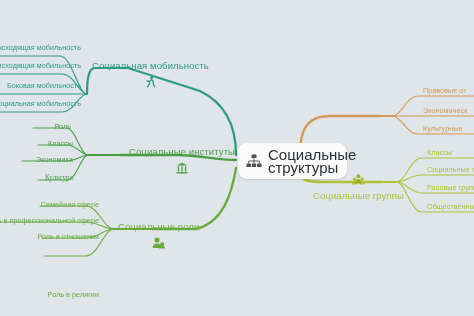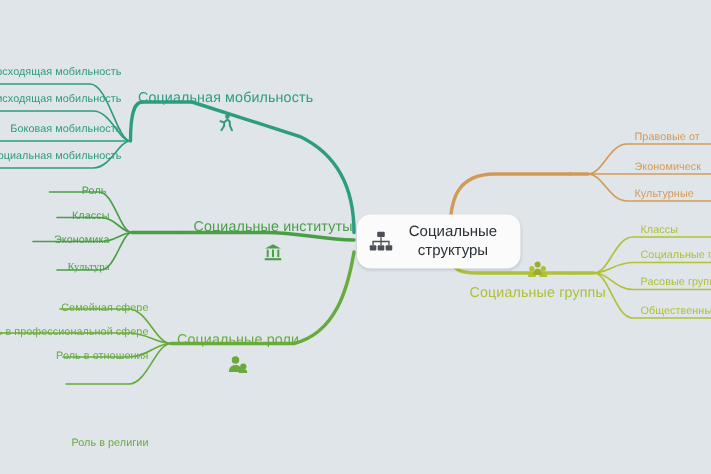--- a/index.html
+++ b/index.html
@@ -39,25 +39,25 @@
   
   .root-node {
     background: #fbfbfb;
     border-radius: 9px;
     box-shadow: 0 1px 2px rgba(40,60,70,0.18);
     padding: 5px 11px 5px 8px;
     gap: 6px;
     z-index: 40;
   }
   .root-label {
-    font-size: 10px;
+    font-size: 15px;
     line-height: 13px;
     color: #2b3136;
     white-space: normal;
-    text-align: center;
+    text-align: right;
     max-width: 68px;
   }
   
   .branch-node {
     gap: 5px;
     z-index: 30;
     font-size: 9.5px;
     flex-direction: column;
   }
   .branch-label {

